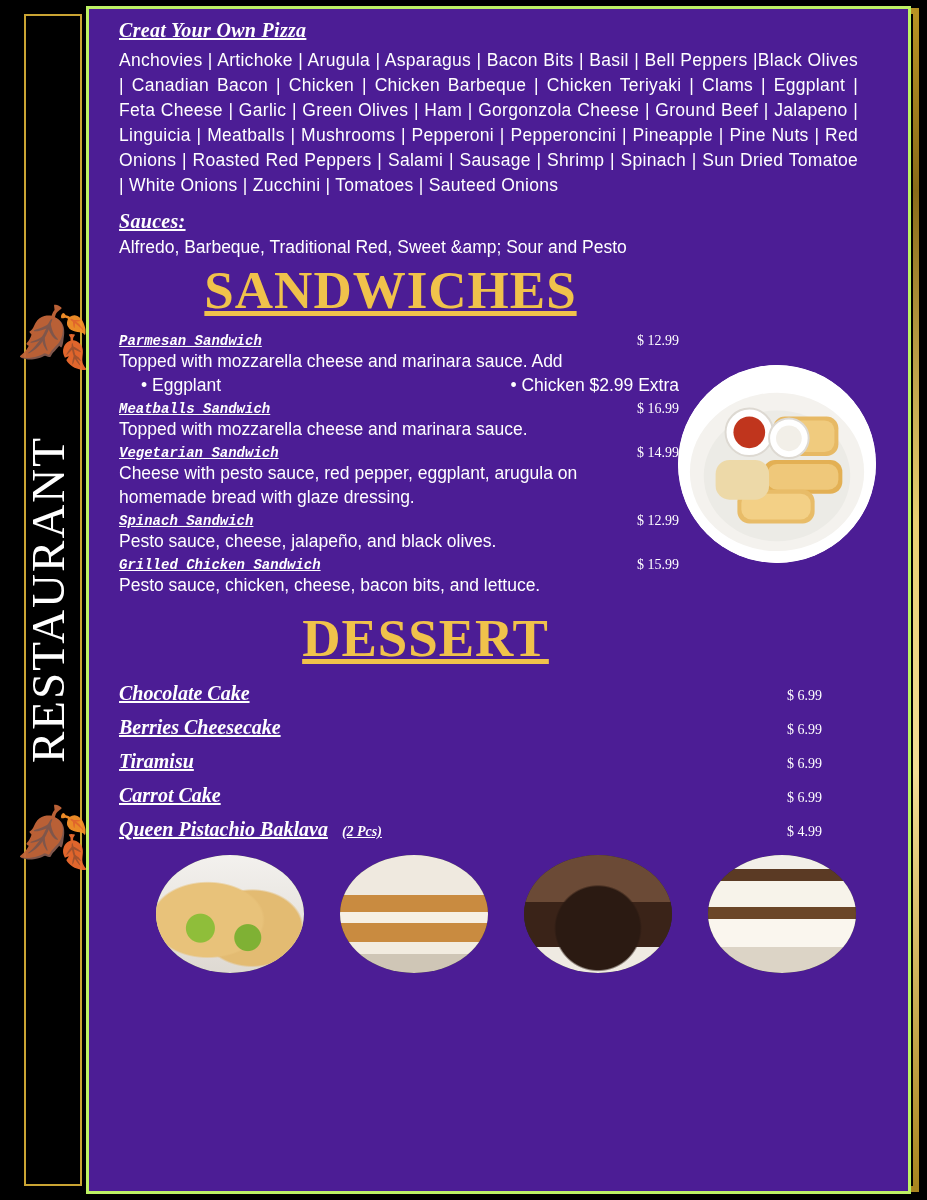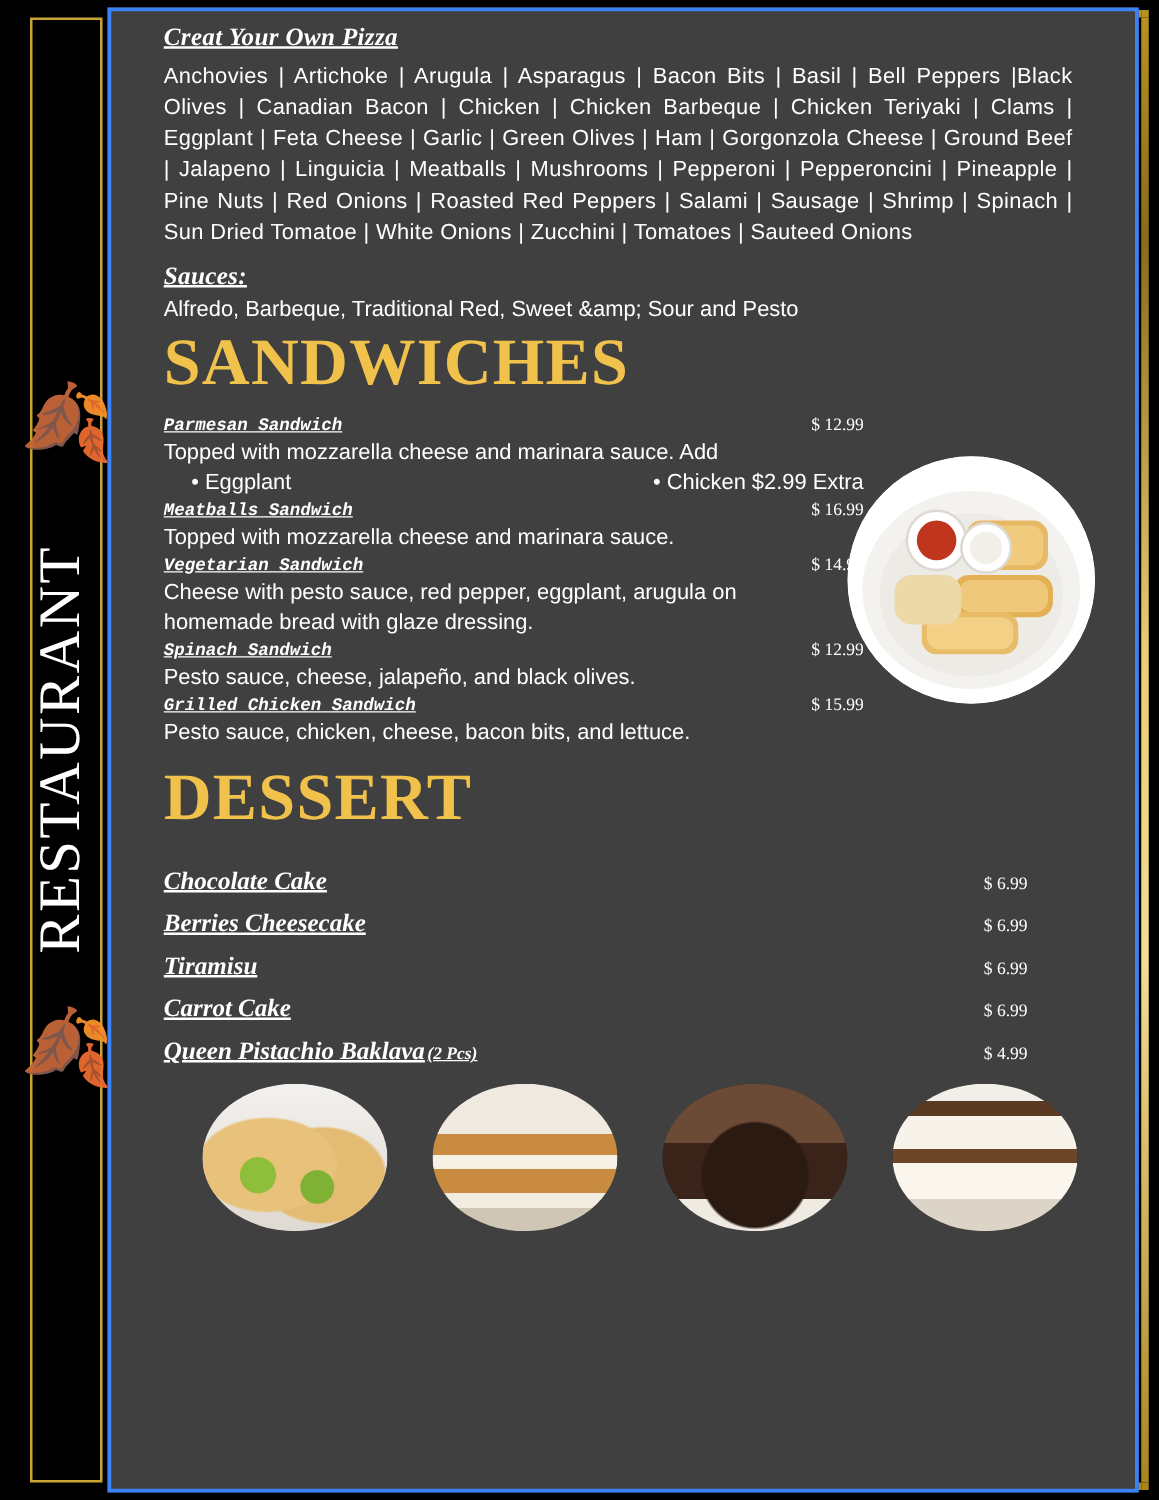--- a/index.html
+++ b/index.html
@@ -25,24 +25,23 @@
     border-image: linear-gradient(135deg,#6b4f12 0%,#d4af37 12%,#f7e08a 25%,#c9a227 40%,#8a6b18 52%,#e8cf72 68%,#f2dd94 80%,#a8851f 100%) 1;
   }
   .frame-inner {
     position: absolute;
     left: 20px; top: 20px; right: 20px; bottom: 20px;
     border: 2px solid #caa433;
   }
   .content-panel {
     position: absolute;
     left: 86px; top: 6px; right: 16px; bottom: 6px;
-    background: #404040;
-    border: 3px solid #3b82f6;
-    overflow: hidden;
-    padding-left: 12px;
+    background: #4c1d95;
+    border: 3px solid #bef264;
+    overflow: hidden;
   }
 
   
   .spine {
     position: absolute;
     left: 8px; top: 8px;
     width: 80px; height: 1184px;
     background: #000;
     overflow: hidden;
   }
@@ -109,29 +108,31 @@
     margin-top: 12px;
   }
   .sauces-line {
     color: #fff;
     font-size: 17.5px;
     line-height: 24px;
     margin-top: 2px;
   }
 
   .big-title {
+    text-align: center;
     color: #f0c24b;
     font-family: "Liberation Serif", serif;
     font-weight: bold;
     font-size: 53px;
     letter-spacing: 1px;
     line-height: 1.05;
+    text-decoration: underline;
   }
   .big-title.sandwiches { margin: 4px 0 14px 0; padding-right: 230px; }
-  .big-title.dessert { margin: 14px 0 28px 0; padding-right: 160px; }
+  .big-title.dessert { margin: 14px 0 16px 0; padding-right: 160px; }
 
   
   .items { position: relative; }
   .item { margin-bottom: 4px; width: 560px; }
   .item-head-row {
     display: flex;
     align-items: baseline;
   }
   .item-name {
     color: #fff;
@@ -346,21 +347,21 @@
         <div class="d-row">
           <span class="d-name">Tiramisu</span>
           <span class="d-price">$ 6.99</span>
         </div>
         <div class="d-row">
           <span class="d-name">Carrot Cake</span>
           <span class="d-price">$ 6.99</span>
         </div>
         <div class="d-row">
           <span class="d-name">Queen Pistachio Baklava</span>
-          <span class="d-name d-sub" style="margin-left:2px;">(2 Pcs)</span>
+          <span class="d-name d-sub" style="margin-left:14px;">(2 Pcs)</span>
           <span class="d-price">$ 4.99</span>
         </div>
       </div>
 
       <div class="photo-row">
         <div class="photo">
             <div class="pz ph-baklava"></div>
           </div>
         <div class="photo">
             <div class="pz ph-carrot"></div>

